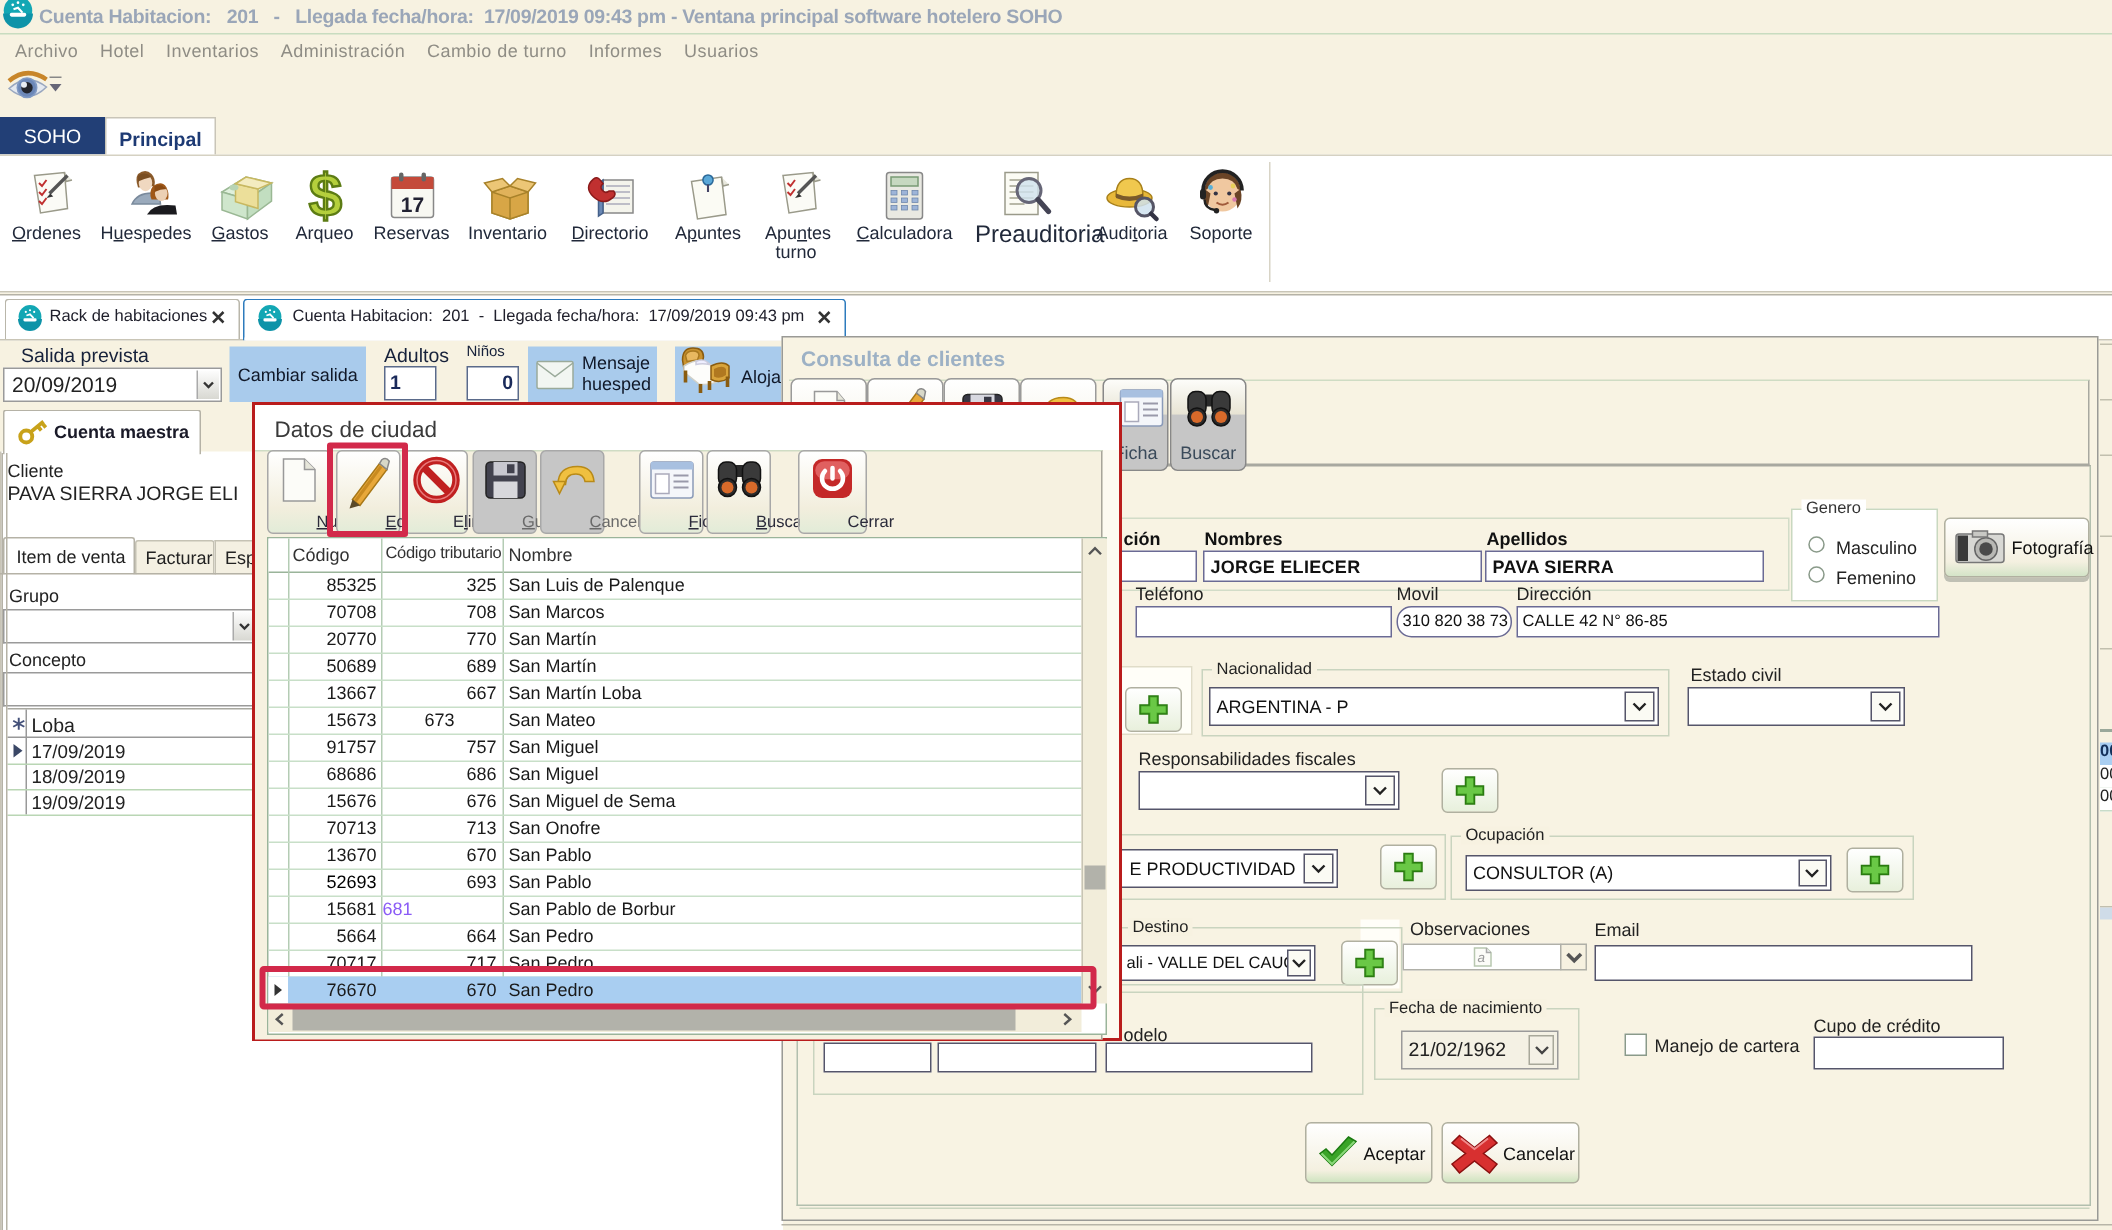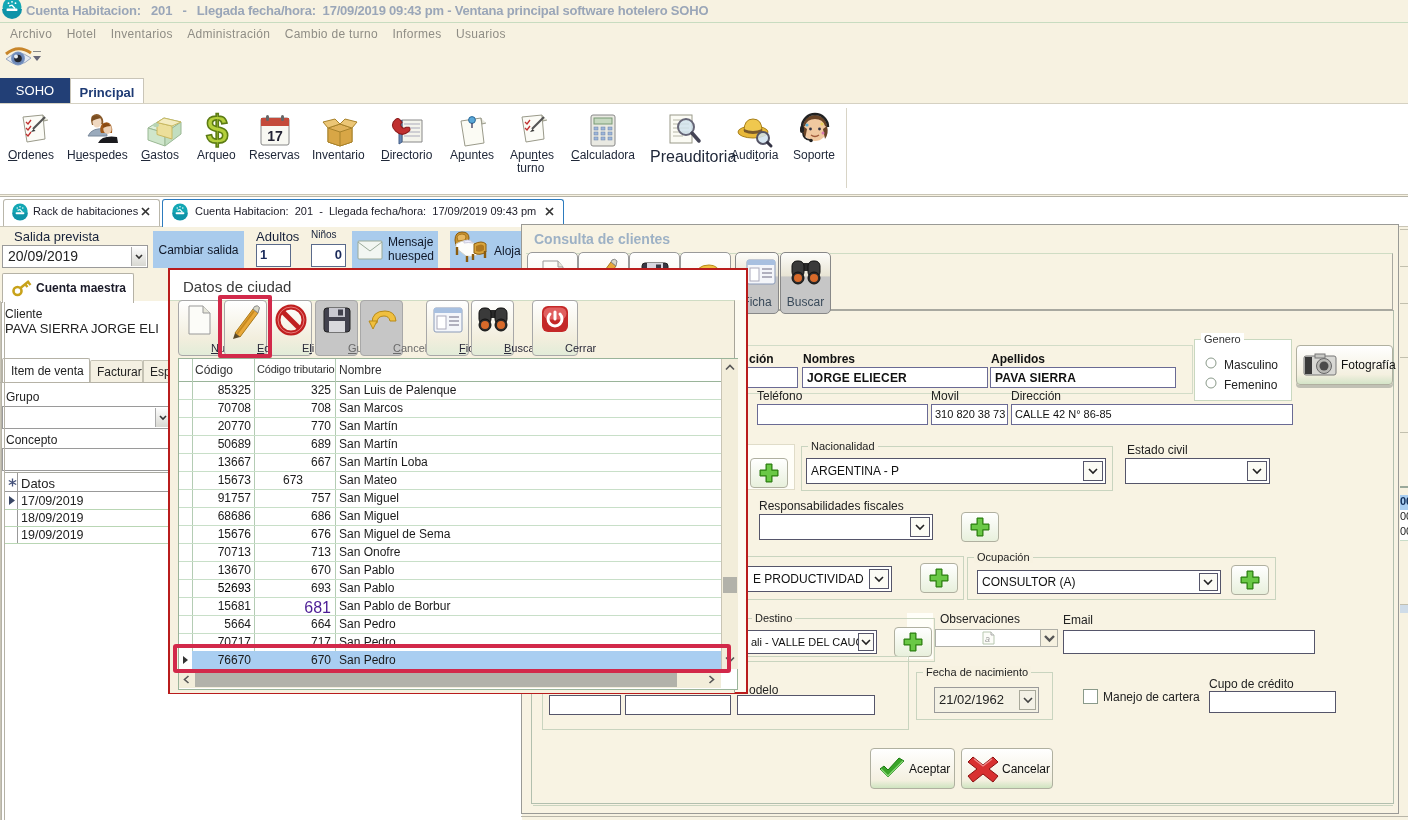--- a/index.html
+++ b/index.html
@@ -291,21 +291,21 @@
   </div>
 
   <div class="lbl" style="left:6px;top:433px;font-size:12px;color:#222;">Concepto</div>
   <div class="inp" style="left:2px;top:448px;width:166px;height:21px;border-color:#9a9a9a;border-right:none;"></div>
 
   <div class="abs" style="left:5px;top:472px;width:163px;height:72px;border-top:1px solid #a8a8a0;">
     <div class="abs" style="left:0;top:1px;width:163px;height:17px;border-bottom:1px solid #999;">
       <svg style="left:3px;top:4px" width="9" height="9" viewBox="0 0 9 9">
             <path d="M4.5 0.5 L4.5 8.5 M0.8 2.5 L8.2 6.5 M8.2 2.5 L0.8 6.5" stroke="#44517a" stroke-width="1.3"></path>
           </svg>
-      <div class="lbl" style="left:16px;top:2px;font-size:13px;color:#222;">Datos</div>
+      <div class="lbl" style="left:16px;top:2px;font-size:13px;color:#222;">Loba</div>
     </div>
     <div class="abs" style="left:12px;top:0;width:1px;height:70px;background:#999;"></div>
     <div class="abs" style="left:0;top:19px;width:163px;height:17px;border-bottom:1px solid #b9d6b4;">
       <svg style="left:3px;top:4px" width="8" height="9" viewBox="0 0 8 9">
             <path d="M1 0 L7 4.5 L1 9z" fill="#3a4766"></path>
           </svg>
       <div class="lbl" style="left:16px;top:2px;font-size:12.5px;color:#222;">17/09/2019</div>
     </div>
     <div class="abs" style="left:0;top:37px;width:163px;height:16px;border-bottom:1px solid #b9d6b4;">
       <div class="lbl" style="left:16px;top:1px;font-size:12.5px;color:#222;">18/09/2019</div>
@@ -420,21 +420,21 @@
       <circle cx="21" cy="13" r="7.5" fill="#b8b8b4" stroke="#666"></circle>
       <circle cx="21" cy="13" r="4.5" fill="#4a4a4a"></circle>
       <rect x="12" y="1" width="10" height="4" fill="#c8c8c4" stroke="#777"></rect>
     </svg>
     <div class="lbl" style="left:44px;top:12px;font-size:12px;color:#111;">Fotografía</div>
   </div>
 
   <div class="lbl" style="left:235px;top:164px;font-size:12px;color:#222;">Teléfono</div>
   <div class="inp" style="left:235px;top:179px;width:169px;height:19px;border-color:#6a6a94;"></div>
   <div class="lbl" style="left:409px;top:164px;font-size:12px;color:#222;">Movil</div>
-  <div class="inp" style="left:409px;top:179px;width:75px;height:19px;border-color:#6a6a94;">
+  <div class="inp" style="left:409px;top:179px;width:75px;height:19px;border-color:#6a6a94;border-radius:10px;">
         <div style="font-size:11px;color:#111;padding:3px 0 0 3px;white-space:nowrap;">310 820 38 73</div>
       </div>
   <div class="lbl" style="left:489px;top:164px;font-size:12px;color:#222;">Dirección</div>
   <div class="inp" style="left:489px;top:179px;width:280px;height:19px;border-color:#6a6a94;">
         <div style="font-size:11px;color:#111;padding:3px 0 0 3px;">CALLE 42 N° 86-85</div>
       </div>
 
   <div class="abs" style="left:223px;top:219px;width:48px;height:44px;background:#fffef8;border:1px solid #e0dcc8;"></div>
   <div class="abs" style="left:228px;top:233px;width:36px;height:28px;border:1px solid #b0b0a0;border-radius:4px;background:linear-gradient(#fff,#e8f0dc);">
     <svg style="left:7px;top:3px" width="22" height="22" viewBox="0 0 22 22">
@@ -731,21 +731,21 @@
 <div class="lbl" style="left:76px;top:2px;width:76px;text-align:right;font-size:12px;color:#1a1a1a;">670</div>
 <div class="lbl" style="left:160px;top:2px;font-size:12px;color:#1a1a1a;">San Pablo</div>
 </div>
 <div class="abs" style="left:0;top:220px;width:542px;height:18px;border-bottom:1px solid #c8dfc8;">
 <div class="lbl" style="left:14px;top:2px;width:58px;text-align:right;font-size:12px;color:#000000;">52693</div>
 <div class="lbl" style="left:76px;top:2px;width:76px;text-align:right;font-size:12px;color:#1a1a1a;">693</div>
 <div class="lbl" style="left:160px;top:2px;font-size:12px;color:#1a1a1a;">San Pablo</div>
 </div>
 <div class="abs" style="left:0;top:238px;width:542px;height:18px;border-bottom:1px solid #c8dfc8;">
 <div class="lbl" style="left:14px;top:2px;width:58px;text-align:right;font-size:12px;color:#1a1a1a;">15681</div>
-<div class="lbl" style="left:76px;top:2px;width:76px;text-align:right;font-size:16px;color:#4c1d95;">681</div>
+<div class="lbl" style="left:76px;top:2px;width:76px;text-align:left;font-size:12px;color:#8b5cf6;">681</div>
 <div class="lbl" style="left:160px;top:2px;font-size:12px;color:#1a1a1a;">San Pablo de Borbur</div>
 </div>
 <div class="abs" style="left:0;top:256px;width:542px;height:18px;border-bottom:1px solid #c8dfc8;">
 <div class="lbl" style="left:14px;top:2px;width:58px;text-align:right;font-size:12px;color:#1a1a1a;">5664</div>
 <div class="lbl" style="left:76px;top:2px;width:76px;text-align:right;font-size:12px;color:#1a1a1a;">664</div>
 <div class="lbl" style="left:160px;top:2px;font-size:12px;color:#1a1a1a;">San Pedro</div>
 </div>
 <div class="abs" style="left:0;top:274px;width:542px;height:18px;border-bottom:1px solid #c8dfc8;">
 <div class="lbl" style="left:14px;top:2px;width:58px;text-align:right;font-size:12px;color:#1a1a1a;">70717</div>
 <div class="lbl" style="left:76px;top:2px;width:76px;text-align:right;font-size:12px;color:#1a1a1a;">717</div>

